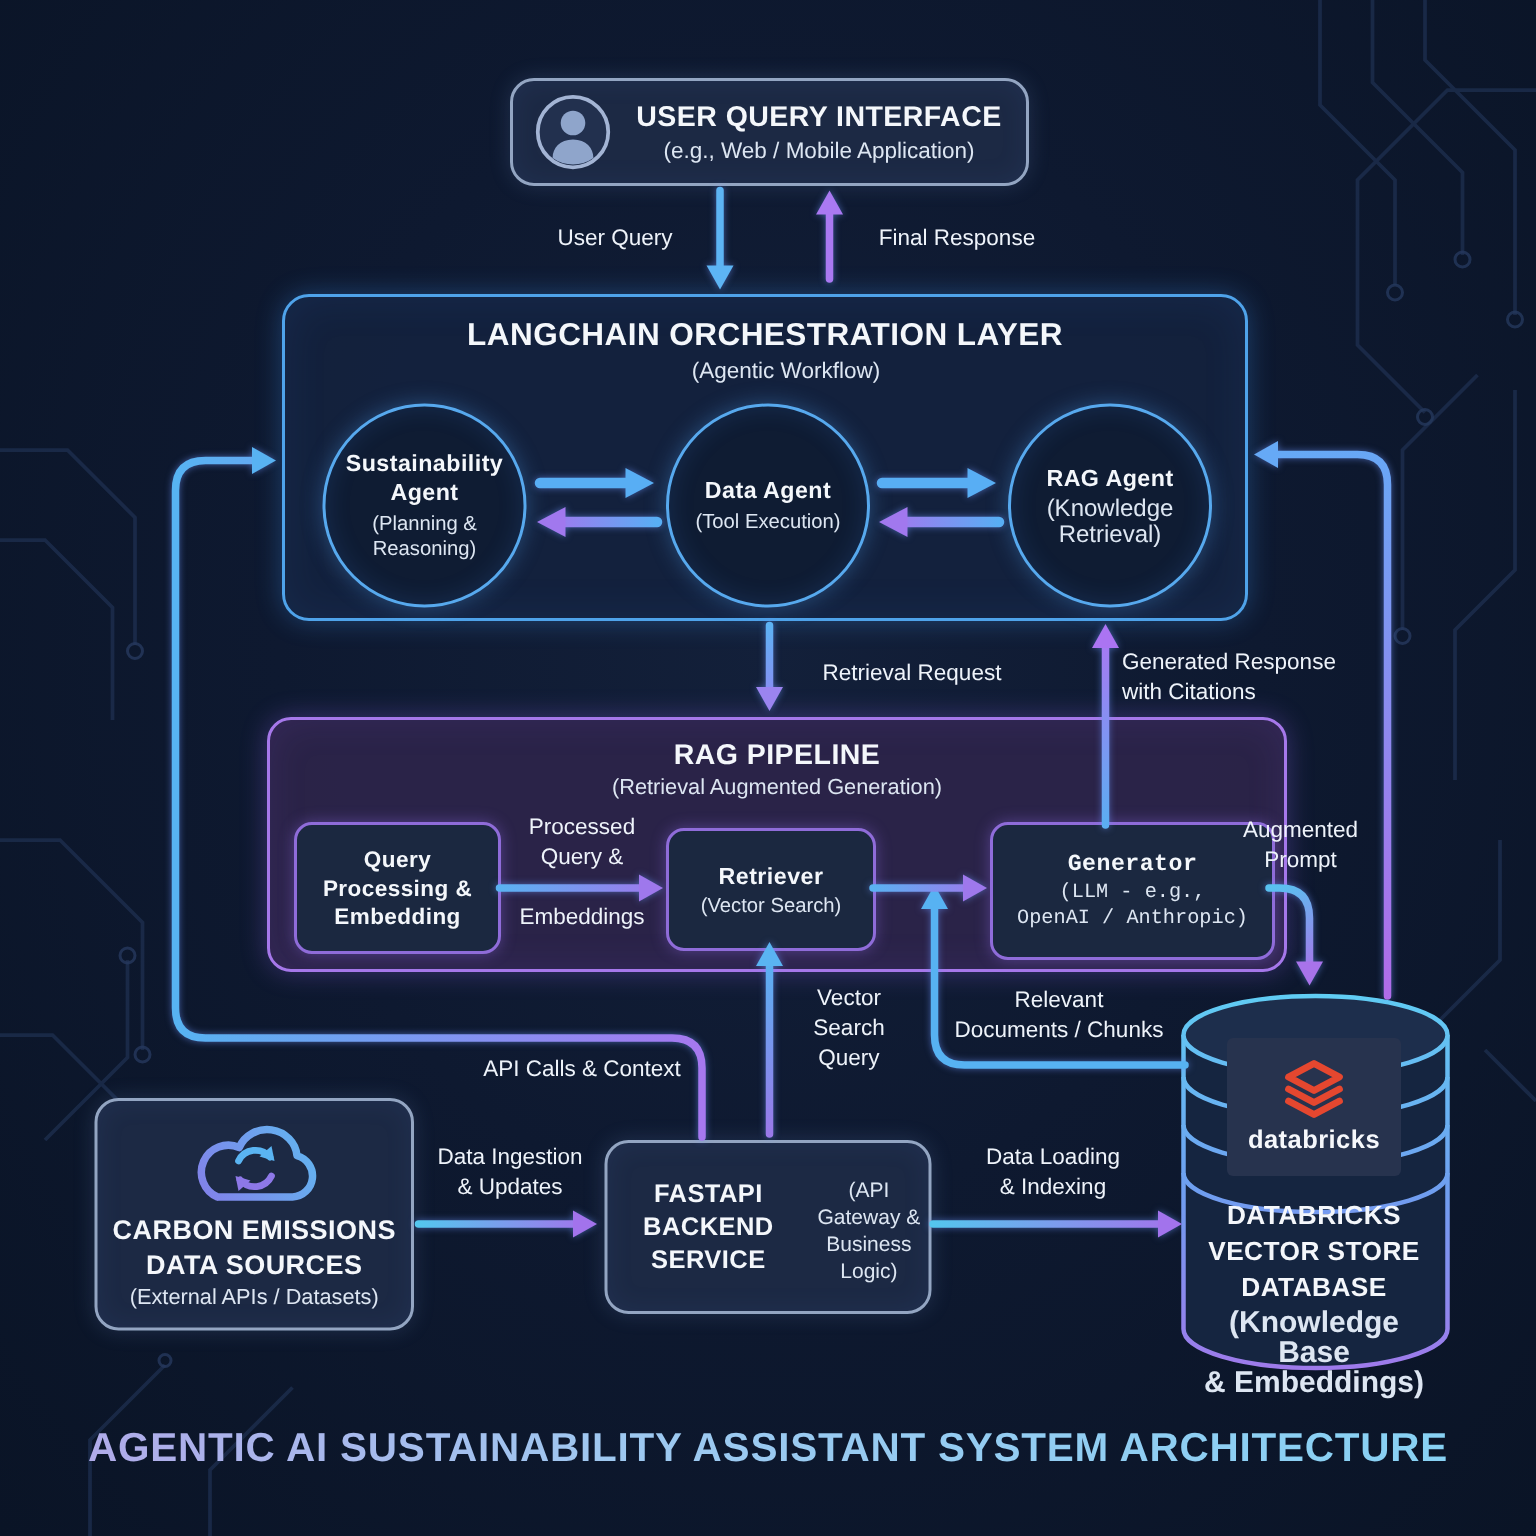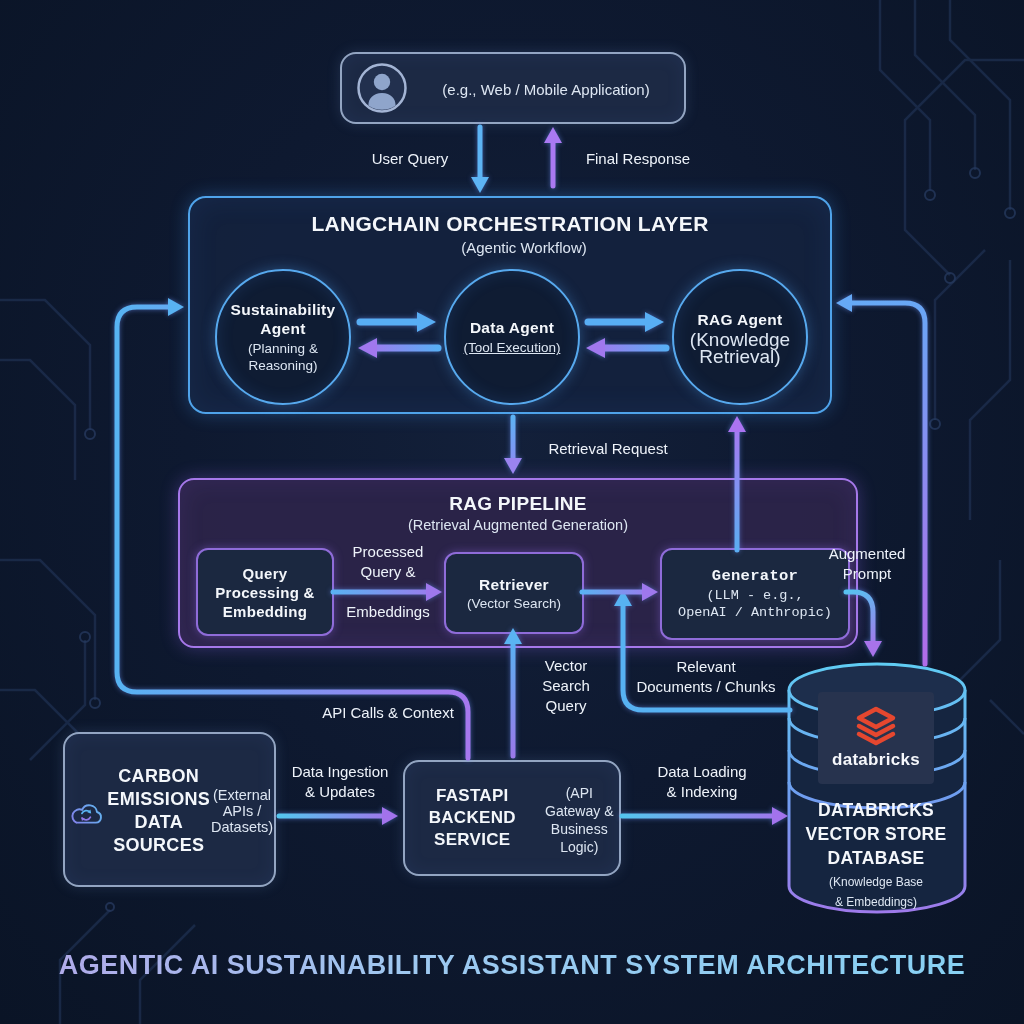--- a/index.html
+++ b/index.html
@@ -77,41 +77,42 @@
     </g>
   </svg>
 
   <div class="panel slate node-layer" style="left:340px;top:52px;width:346px;height:72px;display:flex;align-items:center;gap:14px;padding:0 14px;">
     <svg width="52" height="52" viewBox="0 0 52 52">
       <circle cx="26" cy="26" r="23.5" fill="rgba(40,55,88,.55)" stroke="#a3b4d4" stroke-width="2.5"></circle>
       <circle cx="26" cy="20" r="8.2" fill="#8fa5cb"></circle>
       <path d="M26 31 c-8.8 0 -13.6 5.6 -13.6 12.4 a23.5 23.5 0 0 0 27.2 0 c0 -6.8 -4.8 -12.4 -13.6 -12.4 z" fill="#8fa5cb"></path>
     </svg>
     <div style="flex:1;text-align:center;">
+      <div class="t-title" style="font-size:19px;">USER QUERY INTERFACE</div>
       <div class="t-sub" style="font-size:15px;margin-top:2px;">(e.g., Web / Mobile Application)</div>
     </div>
   </div>
 
   <div class="panel blue-panel node-layer" style="left:188px;top:196px;width:644px;height:218px;">
     <div class="center t-title" style="margin-top:14px;font-size:21px;">LANGCHAIN ORCHESTRATION LAYER</div>
     <div class="center t-sub" style="font-size:15px;margin-top:3px;padding-left:28px;">(Agentic Workflow)</div>
   </div>
   <div class="circle-node node-layer" style="left:215px;top:269px;">
     <div class="pre center t-title" style="font-size:15.5px;line-height:19px;">Sustainability
 Agent</div>
     <div class="pre center t-sub" style="font-size:13.5px;line-height:17px;margin-top:2px;">(Planning &amp;
 Reasoning)</div>
   </div>
   <div class="circle-node node-layer" style="left:444px;top:269px;">
     <div class="pre center t-title" style="font-size:15.5px;line-height:19px;">Data Agent</div>
-    <div class="pre center t-sub" style="font-size:13.5px;line-height:17px;margin-top:2px;text-decoration:underline;">(Tool Execution)</div>
+    <div class="pre center t-sub" style="font-size:13.5px;line-height:17px;margin-top:2px;">(Tool Execution)</div>
   </div>
   <div class="circle-node node-layer" style="left:672px;top:269px;">
     <div class="pre center t-title" style="font-size:15.5px;line-height:19px;">RAG Agent</div>
-    <div class="pre center t-sub" style="font-size:19px;line-height:17px;margin-top:2px;">(Knowledge
+    <div class="pre center t-sub" style="font-size:16px;line-height:17px;margin-top:2px;">(Knowledge
 Retrieval)</div>
   </div>
 
   <div class="panel purple-panel node-layer" style="left:178px;top:478px;width:680px;height:170px;">
     <div class="center t-title" style="margin-top:13px;font-size:19px;">RAG PIPELINE</div>
     <div class="center t-sub" style="font-size:14.5px;margin-top:2px;">(Retrieval Augmented Generation)</div>
   </div>
   <div class="inner-box node-layer" style="position:absolute;left:196px;top:548px;width:134px;height:84px;">
     <div class="pre center t-title" style="font-size:15px;line-height:19px;">Query
 Processing &amp;
@@ -120,21 +121,21 @@
   <div class="inner-box node-layer" style="position:absolute;left:444px;top:552px;width:136px;height:78px;">
     <div class="pre center t-title" style="font-size:15.5px;line-height:19px;">Retriever</div>
     <div class="pre center t-sub" style="font-size:13.5px;line-height:17px;margin-top:1px;">(Vector Search)</div>
   </div>
   <div class="inner-box node-layer" style="position:absolute;left:660px;top:548px;width:186px;height:88px;font-family:Liberation Mono, monospace;">
     <div class="pre center t-title" style="font-size:15.5px;line-height:19px;">Generator</div>
     <div class="pre center t-sub" style="font-size:13.5px;line-height:17px;margin-top:1px;">(LLM - e.g.,
 OpenAI / Anthropic)</div>
   </div>
 
-  <div class="panel slate node-layer" style="left:63px;top:732px;width:213px;height:155px;display:flex;flex-direction:row;align-items:center;">
+  <div class="panel slate node-layer" style="left:63px;top:732px;width:213px;height:155px;display:flex;flex-direction:column;align-items:center;">
     <svg width="110" height="66" viewBox="0 0 110 66" style="margin-top:6px;">
       <defs>
         <linearGradient id="cloudGrad" x1="0" y1="66" x2="110" y2="0" gradientUnits="userSpaceOnUse">
           <stop offset="0" stop-color="#8a74e8"></stop>
             <stop offset="1" stop-color="#58c4f2"></stop>
         </linearGradient>
       </defs>
       <path d="M30 58 h50 a14 14 0 0 0 3 -27.5 a20 19 0 0 0 -38.5 -5.5 a16.5 16.5 0 0 0 -14.5 33" fill="none" stroke="url(#cloudGrad)" stroke-width="5" stroke-linecap="round" stroke-linejoin="round"></path>
       <path d="M44 34 a12.5 12.5 0 0 1 21 -2.5" fill="none" stroke="#5ab4f2" stroke-width="4.5" stroke-linecap="round"></path>
       <polygon points="68,34 58,31 66,24" fill="#5ab4f2"></polygon>
@@ -173,21 +174,21 @@
         <path d="M23 3 L40 12 L23 21 L6 12 Z"></path>
         <path d="M6 20 L23 29 L40 20"></path>
         <path d="M6 28 L23 37 L40 28"></path>
       </g>
     </svg>
     <div style="font-size:17px;font-weight:600;color:#f6f8fc;margin-top:4px;letter-spacing:.3px;">databricks</div>
   </div>
   <div class="abs pre center t-title" style="left:800px;top:798px;width:152px;font-size:17.5px;line-height:24px;z-index:3;">DATABRICKS
 VECTOR STORE
 DATABASE</div>
-  <div class="abs pre center t-sub" style="left:796px;top:872px;width:160px;font-size:12px;line-height:20px;z-index:3;">(Knowledge Base
+  <div class="abs pre center t-sub" style="left:796px;top:872px;width:160px;font-size:20px;line-height:20px;z-index:3;font-weight:bold;">(Knowledge Base
 &amp; Embeddings)</div>
 
   <svg class="connectors" width="1024" height="1024" viewBox="0 0 1024 1024">
     <defs>
       <linearGradient id="gRetReq" x1="513" y1="417" x2="513" y2="470" gradientUnits="userSpaceOnUse">
           <stop offset="0" stop-color="#5db2f4"></stop>
           <stop offset="1" stop-color="#8f88f2"></stop>
         </linearGradient>
       <linearGradient id="gGenResp" x1="737" y1="550" x2="737" y2="425" gradientUnits="userSpaceOnUse">
           <stop offset="0" stop-color="#5badf2"></stop>
@@ -302,20 +303,22 @@
       <g>
         <path d="M666 348 H604" stroke="url(#gAgl2)" stroke-width="7"></path>
           <polygon points="586,348 605,338 605,358" fill="#a178ee" stroke="none"></polygon>
       </g>
     </g>
   </svg>
 
   <div class="lbl" style="left:345px;top:149px;width:130px;">User Query</div>
   <div class="lbl" style="left:568px;top:149px;width:140px;">Final Response</div>
   <div class="lbl" style="left:528px;top:439px;width:160px;">Retrieval Request</div>
+  <div class="lbl" style="left:748px;top:432px;width:170px;text-align:left;">Generated Response
+with Citations</div>
   <div class="lbl" style="left:812px;top:544px;width:110px;">Augmented
 Prompt</div>
   <div class="lbl" style="left:336px;top:542px;width:104px;line-height:20px;">Processed
 Query &amp;
 
 Embeddings</div>
   <div class="lbl" style="left:298px;top:703px;width:180px;text-align:center;">API Calls &amp; Context</div>
   <div class="lbl" style="left:526px;top:656px;width:80px;">Vector
 Search
 Query</div>

